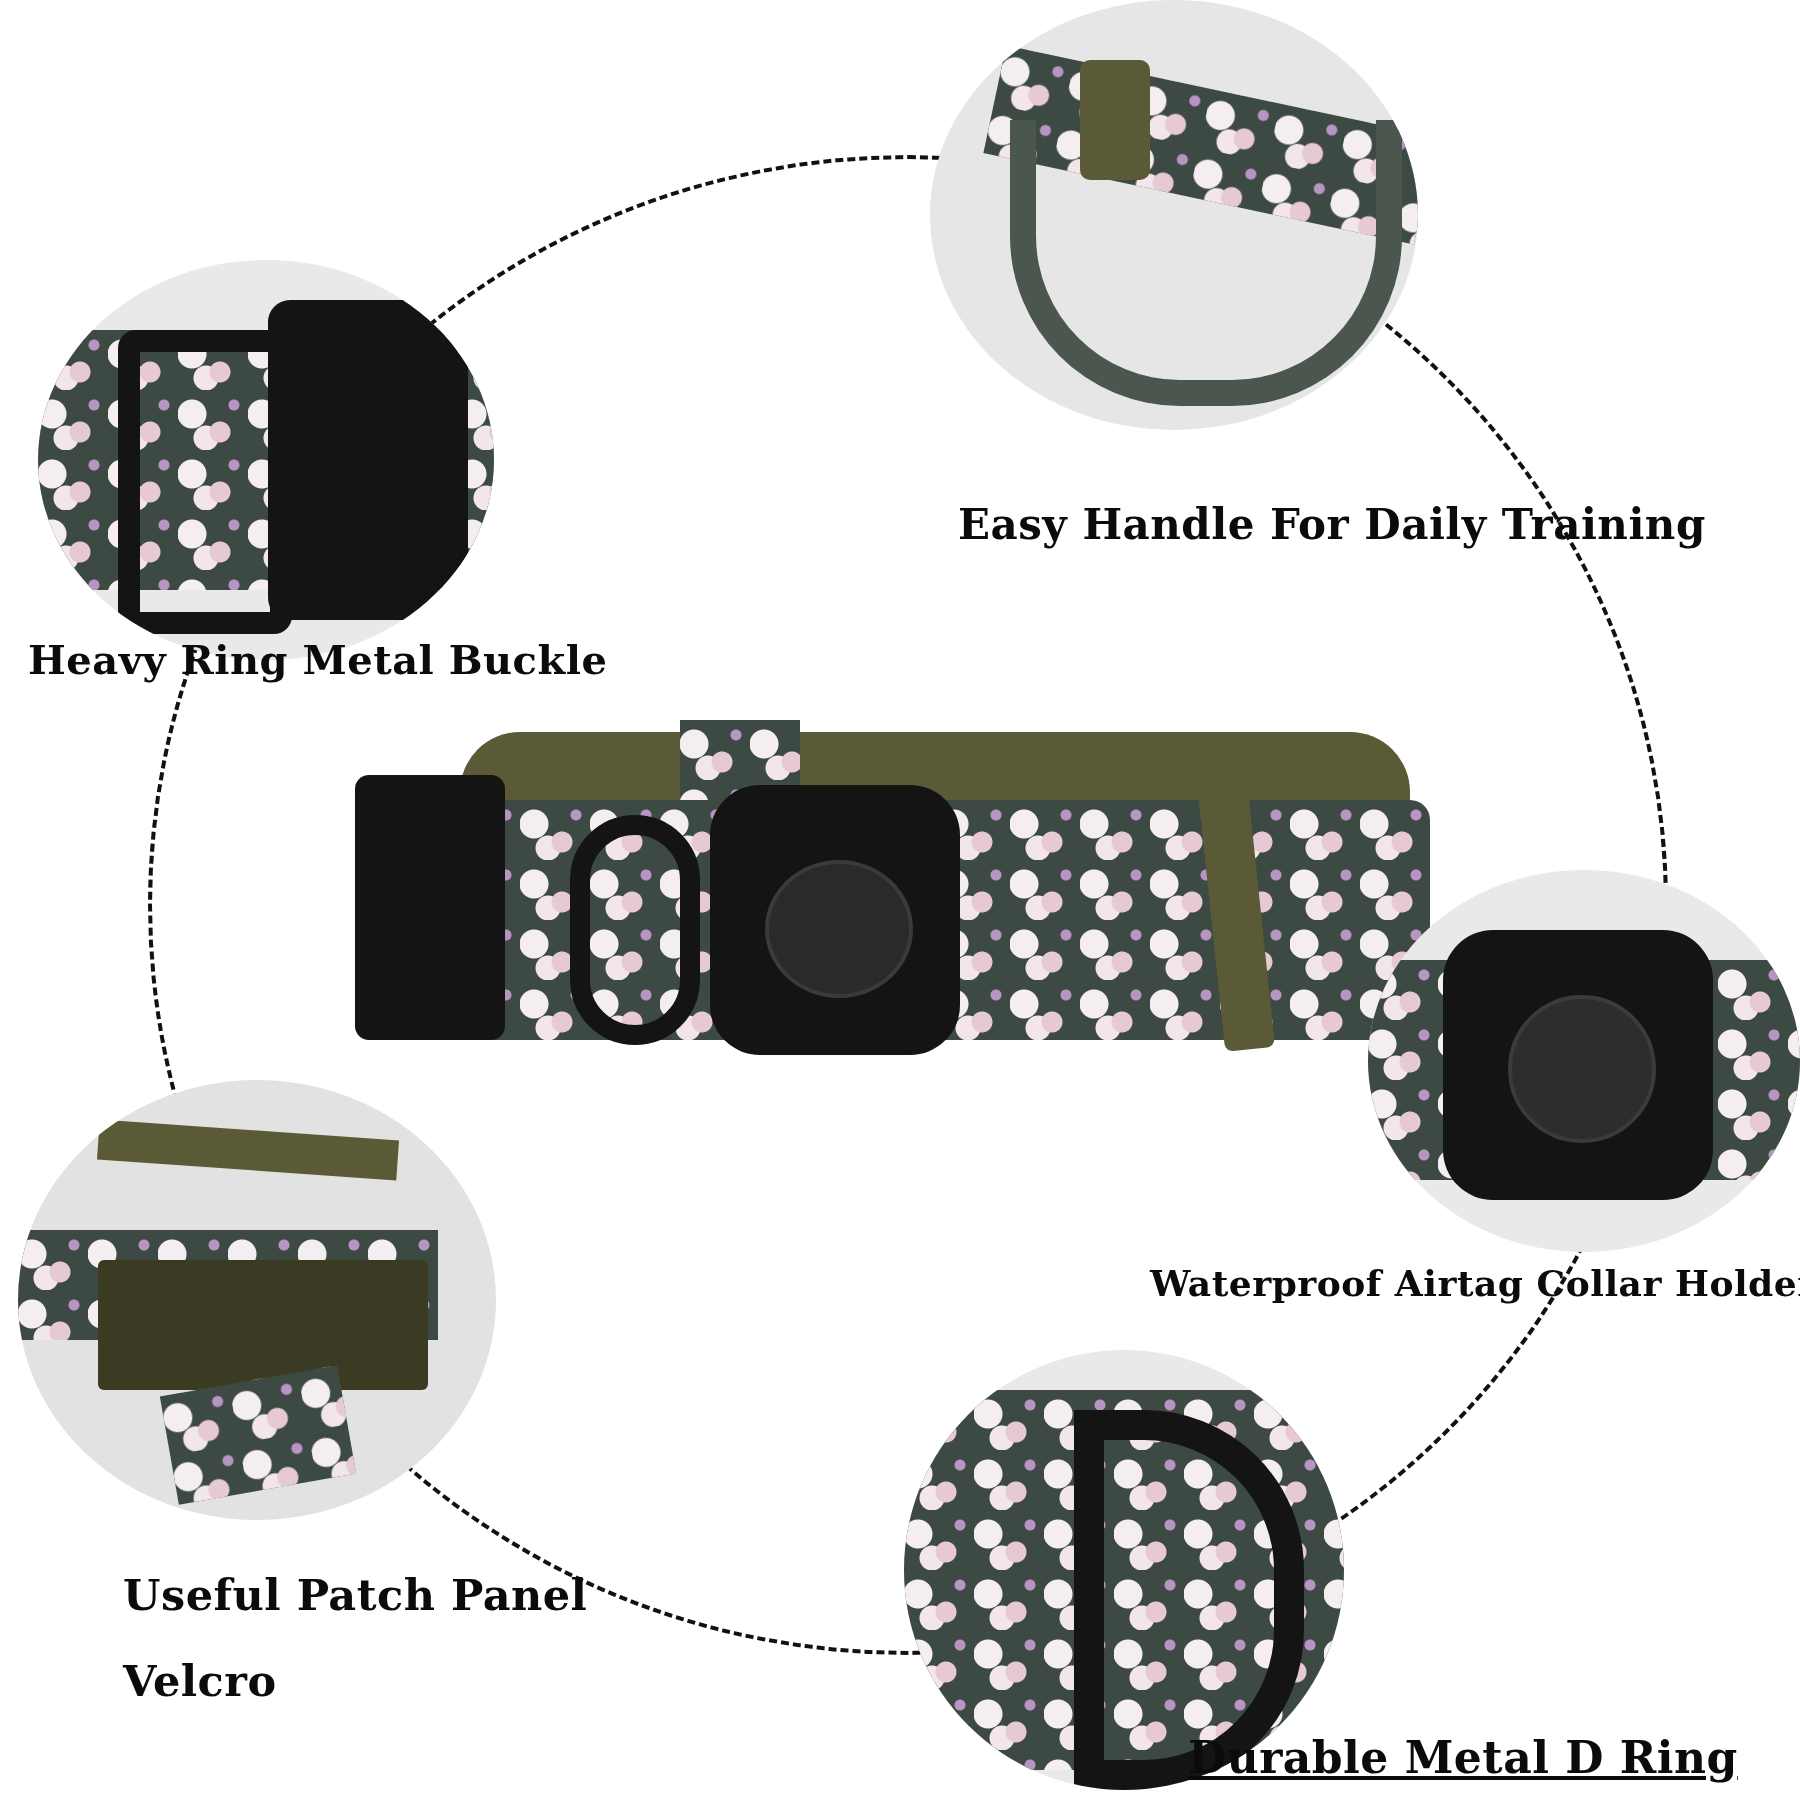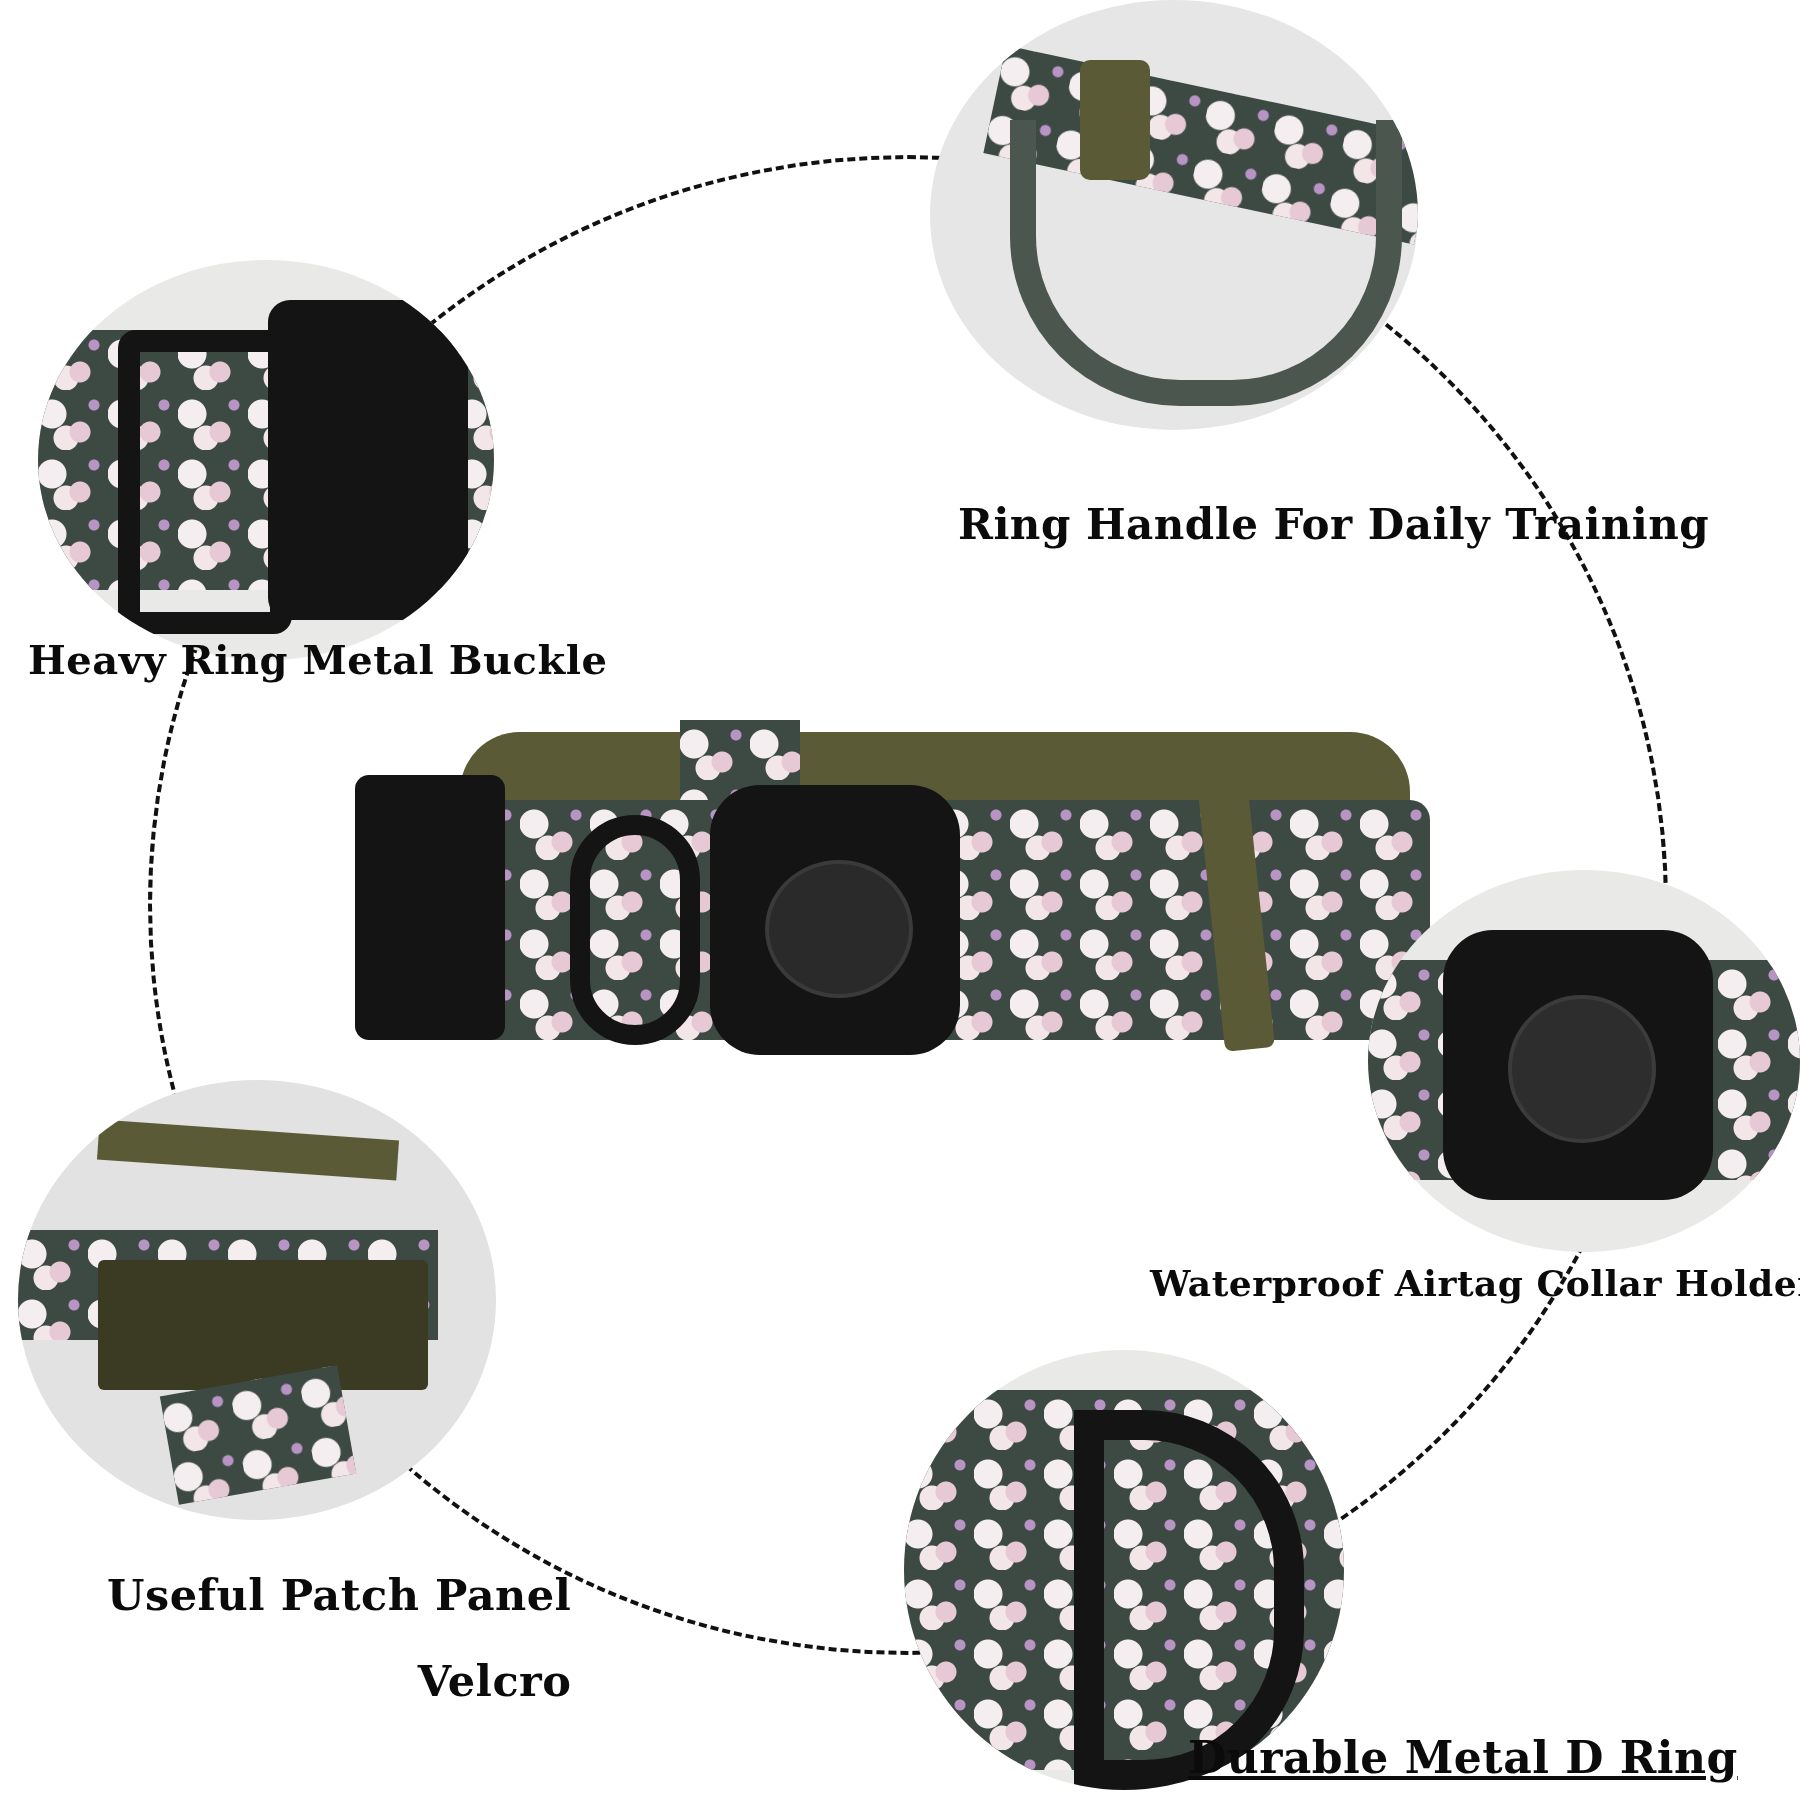--- a/index.html
+++ b/index.html
@@ -27,21 +27,21 @@
   <div class="black" style="position:absolute;left:80px;top:70px;width:130px;height:260px;border-radius:18px;border:22px solid #141414;background:transparent;"></div>
   <div class="black" style="position:absolute;left:230px;top:40px;width:200px;height:320px;border-radius:22px;"></div>
 </div>
 <div class="label" style="left:28px;top:636px;font-size:40px;">Heavy Ring Metal Buckle</div>
 
 <div class="bubble" style="left:930px;top:0px;width:488px;height:430px;background:#e6e6e6;">
   <div class="web" style="left:60px;top:90px;width:440px;height:110px;transform:rotate(12deg);"></div>
   <div style="position:absolute;left:80px;top:120px;width:340px;height:260px;border:26px solid #4b564f;border-top:none;border-radius:0 0 170px 170px;"></div>
   <div class="olive" style="position:absolute;left:150px;top:60px;width:70px;height:120px;border-radius:10px;"></div>
 </div>
-<div class="label" style="left:958px;top:500px;font-size:42px;">Ring Handle For Daily Training</div>
+<div class="label" style="left:958px;top:500px;font-size:42px;">Easy Handle For Daily Training</div>
 
 <div style="position:absolute;left:350px;top:720px;width:1110px;height:330px;">
   <div class="olive" style="position:absolute;left:110px;top:12px;width:950px;height:120px;border-radius:60px 60px 10px 10px;"></div>
   <div class="web" style="left:330px;top:0;width:120px;height:80px;"></div>
   <div class="web" style="left:100px;top:80px;width:980px;height:240px;border-radius:20px;"></div>
   <div class="black" style="position:absolute;left:5px;top:55px;width:150px;height:265px;border-radius:14px;"></div>
   <div style="position:absolute;left:220px;top:95px;width:130px;height:230px;border:20px solid #141414;border-radius:70px;box-sizing:border-box;"></div>
   <div class="black" style="position:absolute;left:360px;top:65px;width:250px;height:270px;border-radius:50px;">
     <div style="position:absolute;left:55px;top:75px;width:140px;height:130px;border-radius:50%;background:#2a2a2a;border:4px solid #3a3a3a;"></div>
   </div>
@@ -55,21 +55,21 @@
   </div>
 </div>
 <div class="label" style="left:1150px;top:1262px;font-size:36px;">Waterproof Airtag Collar Holder</div>
 
 <div class="bubble" style="left:18px;top:1080px;width:478px;height:440px;background:#e2e2e2;">
   <div class="web" style="left:0;top:150px;width:420px;height:110px;"></div>
   <div class="olive" style="position:absolute;left:80px;top:180px;width:330px;height:130px;border-radius:6px;background:#3b3a22;"></div>
   <div class="olive" style="position:absolute;left:80px;top:50px;width:300px;height:40px;transform:rotate(4deg);"></div>
   <div class="web" style="left:150px;top:300px;width:180px;height:110px;transform:rotate(-10deg);"></div>
 </div>
-<div class="label" style="left:107px;top:1552px;font-size:43px;line-height:86px;text-align:right;">
+<div class="label" style="left:123px;top:1552px;font-size:43px;line-height:86px;">
   <div>Useful Patch Panel</div>
   <div>Velcro</div>
 </div>
 
 <div class="bubble" style="left:904px;top:1350px;width:440px;height:440px;">
   <div class="web" style="left:0;top:40px;width:440px;height:380px;"></div>
   <div style="position:absolute;left:170px;top:60px;width:230px;height:380px;border:30px solid #141414;border-radius:0 160px 160px 0;box-sizing:border-box;"></div>
 </div>
 <div class="label" style="left:1188px;top:1732px;font-size:44px;text-decoration:underline;">Durable Metal D Ring</div>
 

